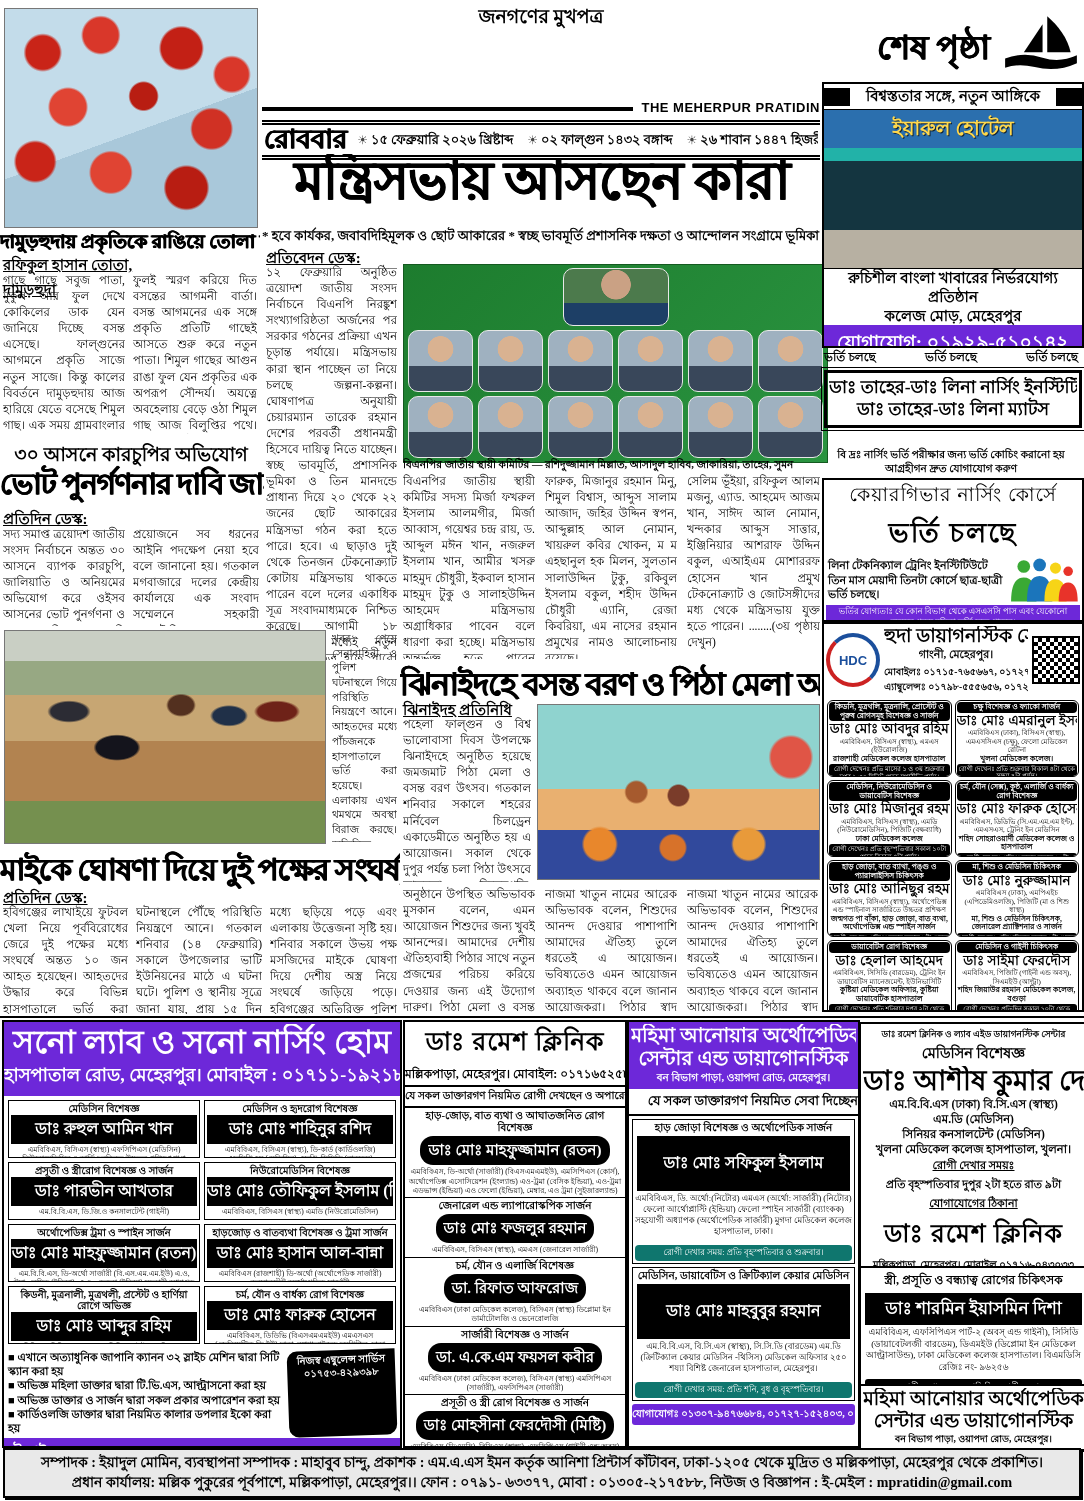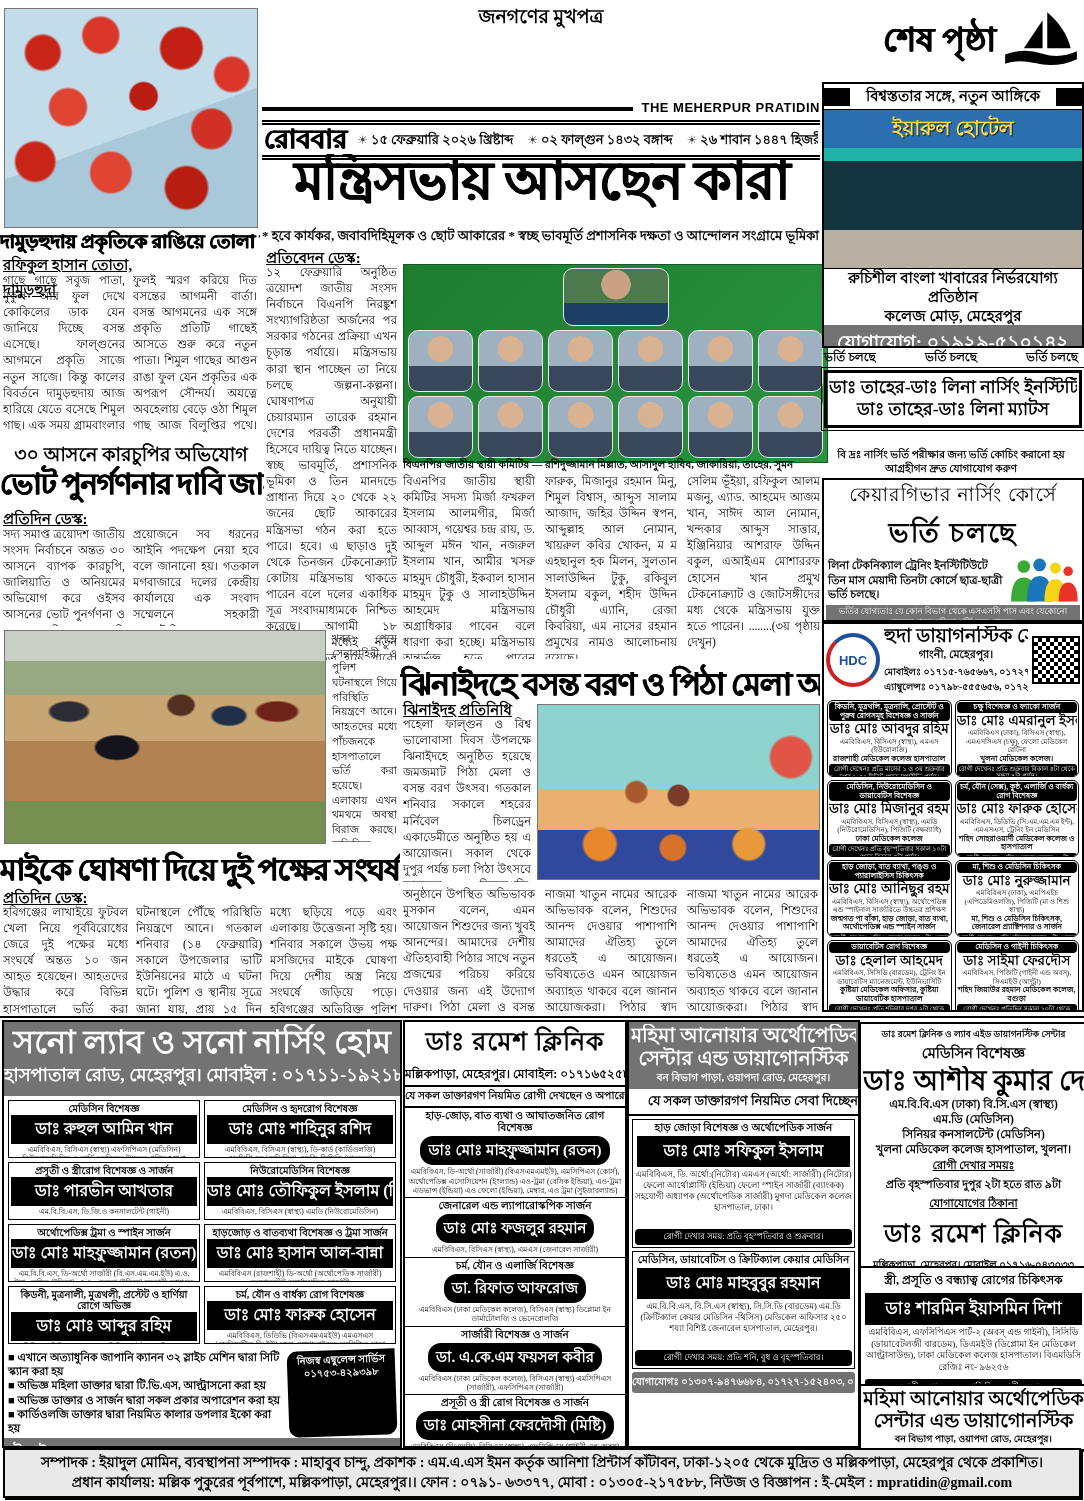--- a/index.html
+++ b/index.html
@@ -4,32 +4,32 @@
 <style>
   html,body{margin:0;padding:0;background:#888}
   .page{position:relative;width:1084px;height:1501px;background:#fff;color:#000;
         font-family:"Liberation Serif","DejaVu Serif",serif;overflow:hidden}
   .abs{position:absolute}
   .ctr{text-align:center}
   .nw{white-space:nowrap;overflow:hidden}
   .col{font-size:11.5px;line-height:1.4;text-align:justify;overflow:hidden;word-break:break-word}
   .byline{font-size:15px;font-weight:bold;text-decoration:underline}
   .heavy{text-shadow:.6px 0 #000,-.6px 0 #000}
-  .inv{background:#737373;color:#fff}
+  .inv{background:#6d28d9;color:#fff}
   
   .tagline{font-size:19px;font-weight:bold}
   .mast-title{font-size:60px;font-weight:bold;line-height:1;letter-spacing:-1px}
   .eng-row{display:flex;align-items:flex-end;gap:8px}
   .eng-row .rule{flex:1;border-bottom:4px solid #000;margin-bottom:4px}
   .eng{font-family:"Liberation Sans",sans-serif;font-weight:bold;font-size:13px;letter-spacing:.5px}
   .dateline{border-top:5px double #000;border-bottom:5px double #000;display:flex;align-items:center;gap:10px;padding:2px 2px}
   .day{font-size:26px;font-weight:bold;line-height:1}
   .dates{display:flex;gap:14px;font-size:13px;font-weight:bold;white-space:nowrap;overflow:hidden}
   .dateitem::before{content:"☀ ";color:#444;font-size:12px}
-  .lastpage{display:flex;align-items:center;justify-content:flex-end;gap:6px}
+  .lastpage{display:flex;align-items:flex-end;justify-content:flex-end;gap:12px}
   .lastpage .t{font-size:33px;font-weight:bold}
   
   .h-lead{font-size:53px;font-weight:bold;line-height:1.05;letter-spacing:-1px}
   .subhead{font-size:13px;font-weight:bold}
   .h-shimul{font-size:18.5px;font-weight:bold}
   .h-kicker{font-size:19px;font-weight:bold}
   .h-jamaat{font-size:29px;font-weight:bold;letter-spacing:-1px}
   .h-clash{font-size:30px;font-weight:bold;letter-spacing:-1px}
   .h-pitha{font-size:31px;font-weight:bold;letter-spacing:-1px}
   
@@ -130,23 +130,23 @@
   .rspec{font-size:10.5px;font-weight:bold;line-height:1.15}
   .rname{background:#000;color:#fff;border-radius:13px;font-size:15px;font-weight:bold;
          margin:2px auto;padding:2px 8px;width:max-content;max-width:96%;white-space:nowrap;overflow:hidden}
   .rdeg{font-size:7.5px;line-height:1.25}
   .moh-head{text-align:center;padding:2px}
   .moh-head .t{font-size:20px;font-weight:bold;line-height:1.15}
   .moh-head .a{font-size:10.5px;font-weight:bold}
   .moh-sub{font-size:13px;font-weight:bold;text-align:right;padding:2px 0;border-bottom:2px solid #000}
   .mcard{border:1.5px solid #000;margin:3px;padding:2px;text-align:center;overflow:hidden}
   .mspec{font-size:10.5px;font-weight:bold;line-height:1.15}
-  .mname{background:#000;color:#fff;font-size:16px;font-weight:bold;margin:2px;padding:2px 0}
+  .mname{background:#000;color:#fff;font-size:16px;font-weight:bold;margin:2px;padding:14px 0}
   .mdeg{font-size:8.5px;line-height:1.3}
-  .msched{background:#000000;color:#fff;font-size:8.5px;border-radius:4px;padding:1px;margin-top:16px}
+  .msched{background:#0f766e;color:#fff;font-size:8.5px;border-radius:4px;padding:1px;margin-top:8px}
   .msched:empty{display:none}
   .moh-contact{font-size:10px;font-weight:bold;text-align:center;padding:2px 0;margin:0 3px 3px;border-radius:3px}
   .rc1{text-align:center;padding:3px 2px}
   .rc1 .hdr{font-size:9px;font-weight:bold}
   .rc1 .sp{font-size:14.5px;font-weight:bold}
   .rc1 .nm{font-size:28px;font-weight:bold;line-height:1.1}
   .rc1 .dg{font-size:11.5px;font-weight:bold;line-height:1.3}
   .rc1 .ul{text-decoration:underline;font-size:11px;font-weight:bold}
   .rc1 .sc{font-size:11px;font-weight:bold}
   .rc1 .clin{font-size:25px;font-weight:bold;letter-spacing:1px}

